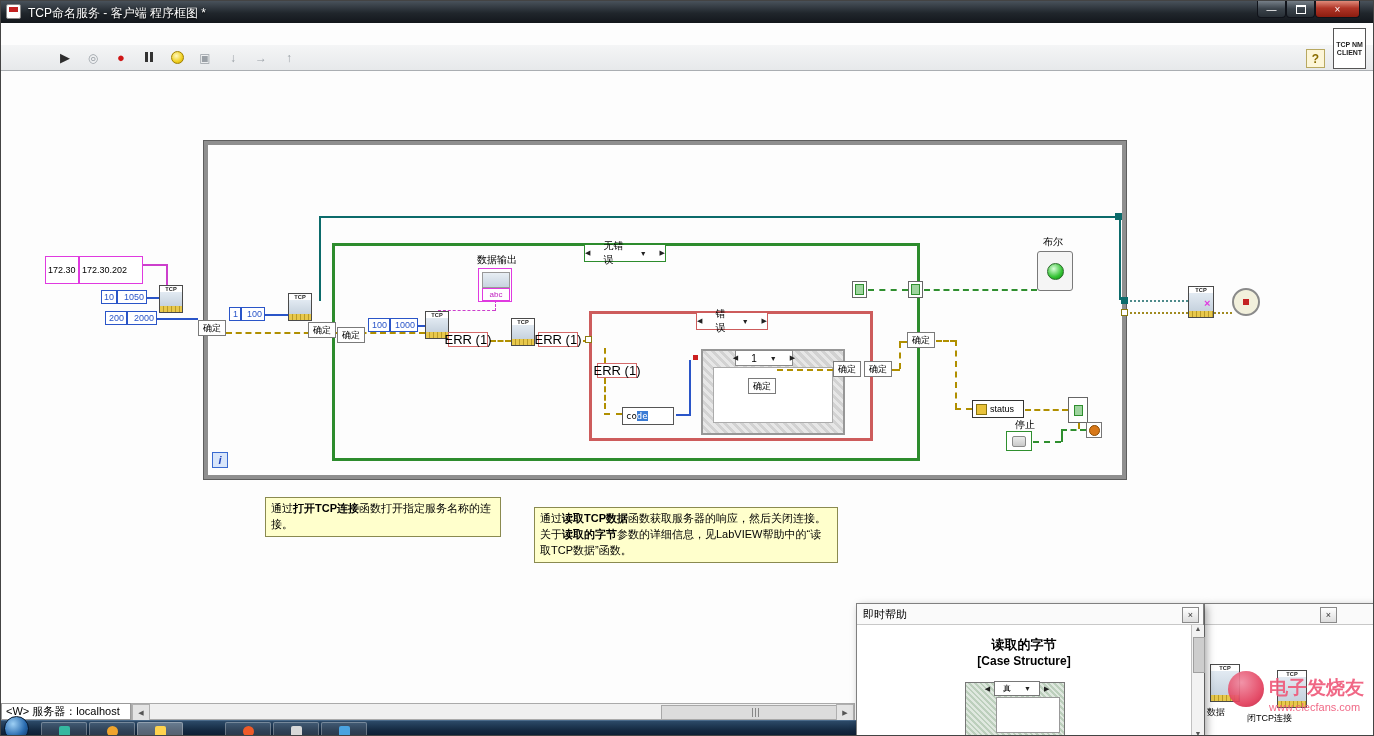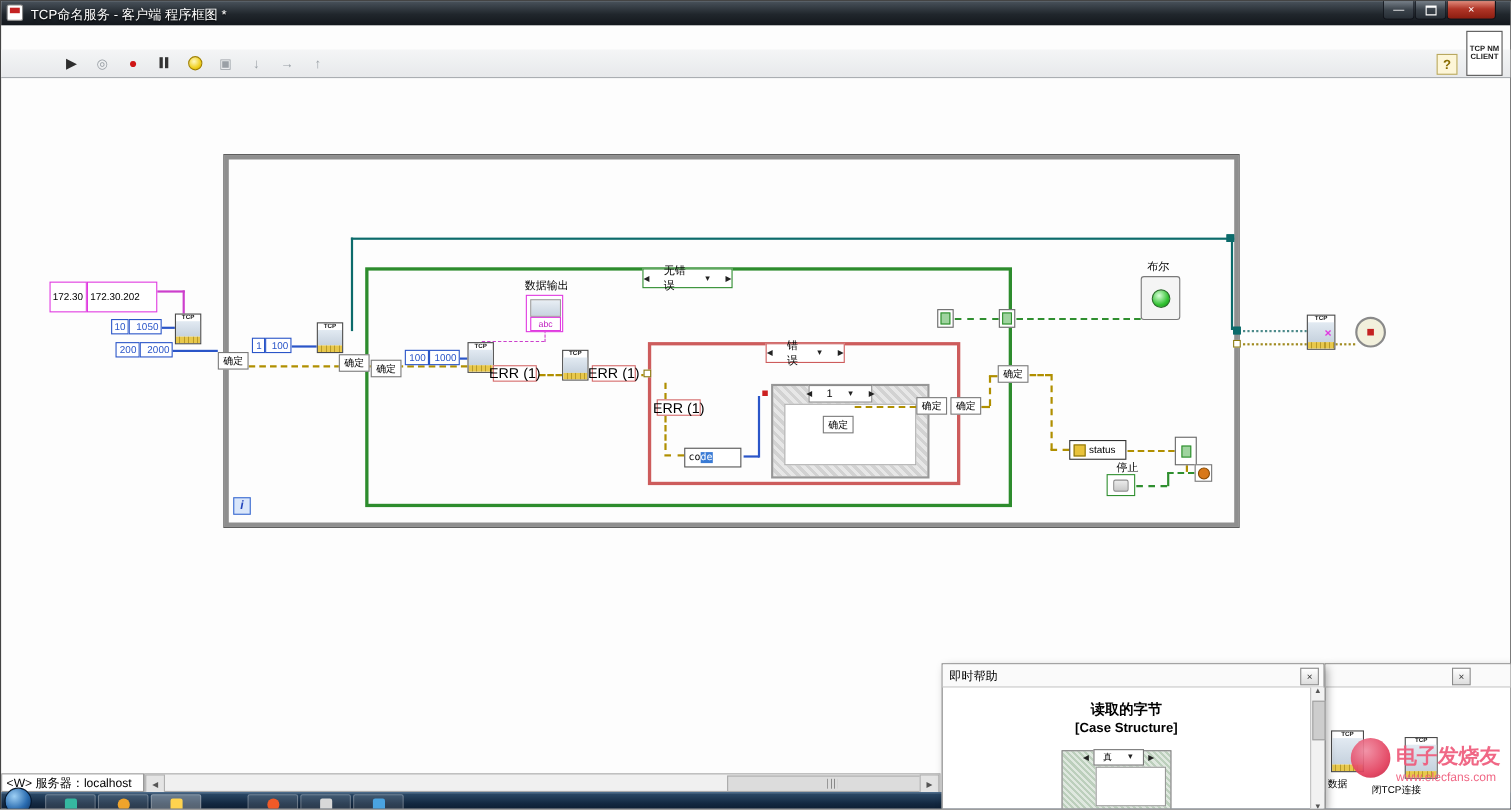--- a/index.html
+++ b/index.html
@@ -332,20 +332,26 @@
       <span class="mid"></span>
       <span class="band"></span>
   </div>
   <span class="pinkx" style="left:1203px;top:296px">×</span>
   <div class="a" style="left:1231px;top:287px;width:30px;height:32px">
     <span class="errhic" style="display:flex">
         <span class="rd"></span>
       </span>
   </div>
 
+  <div class="a note" style="left:264px;top:496px;width:236px">
+    <span>通过</span><b>打开TCP连接</b><span>函数打开指定服务名称的连接。</span>
+  </div>
+  <div class="a note" style="left:533px;top:506px;width:304px">
+    <span>通过</span><b>读取TCP数据</b><span>函数获取服务器的响应，然后关闭连接。关于</span><b>读取的字节</b><span>参数的详细信息，见LabVIEW帮助中的“读取TCP数据”函数。</span>
+  </div>
 
   <div class="a fwin" style="left:1203px;top:602px;width:171px;height:134px;z-index:29">
     <div class="ftitle"></div>
     <div class="fclose" style="left:115px">
         <span>×</span>
       </div>
     <div class="tcpn" style="position:absolute;left:5px;top:60px;width:28px;height:36px">
       <span class="t">TCP</span>
         <span class="mid"></span>
         <span class="band"></span>

